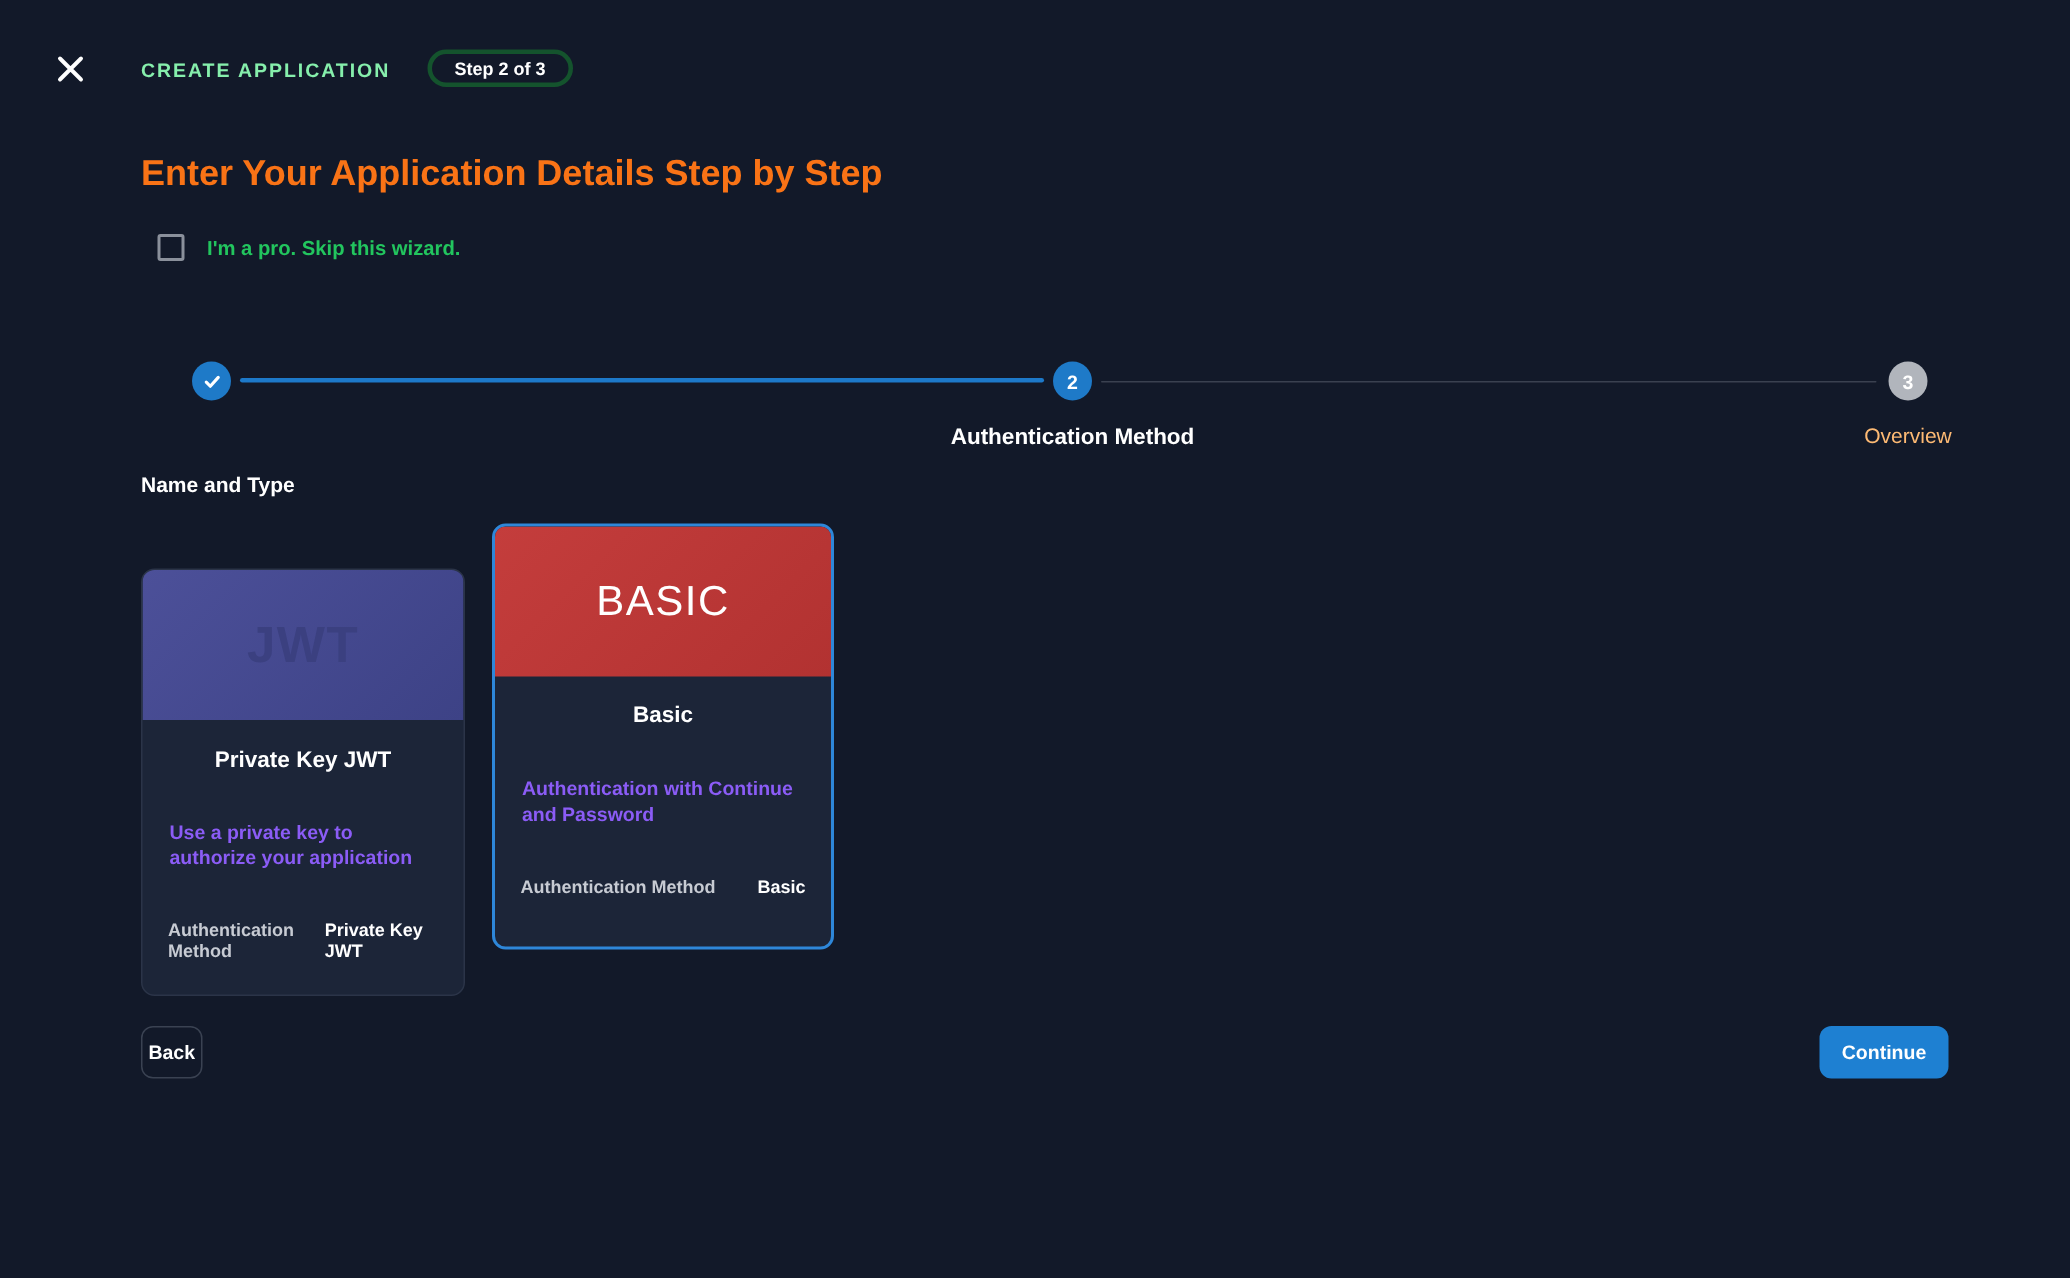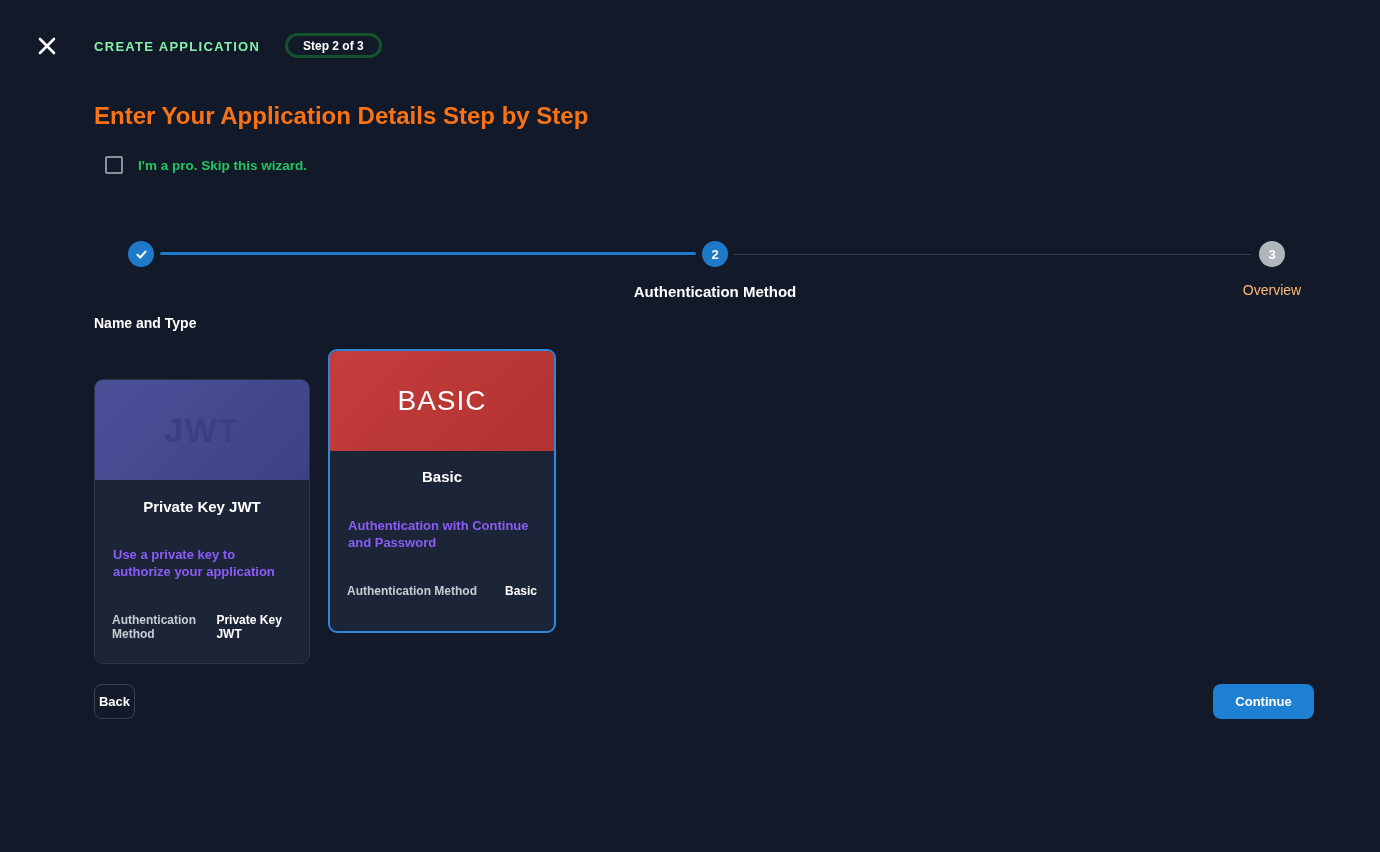--- a/index.html
+++ b/index.html
@@ -93,21 +93,21 @@
   .meta-label { color:#c7cbd3; font-weight:600; }
   .meta-value { color:#fff; font-weight:700; }
 
   
   .btn {
     position:absolute; top:684px; height:35px; border-radius:8px;
     font-family:"Liberation Sans", sans-serif; font-size:13px; font-weight:700;
     color:#fff; cursor:pointer; display:flex; align-items:center; justify-content:center;
   }
   .btn-back { left:94px; width:41px; background:transparent; border:1px solid #3a4252; }
-  .btn-continue { left:1213px; width:101px; background:#1e80d2; border:none; }
+  .btn-continue { left:1213px; width:86px; background:#1e80d2; border:none; }
 </style>
 </head>
 <body>
 
 <div class="page">
 
   <button class="close-btn">
     <span style="display:flex;">
       <svg width="20" height="20" viewBox="0 0 20 20">
         <path d="M3 3 L17 17 M17 3 L3 17" stroke="#ffffff" stroke-width="2.6" stroke-linecap="round"></path>

